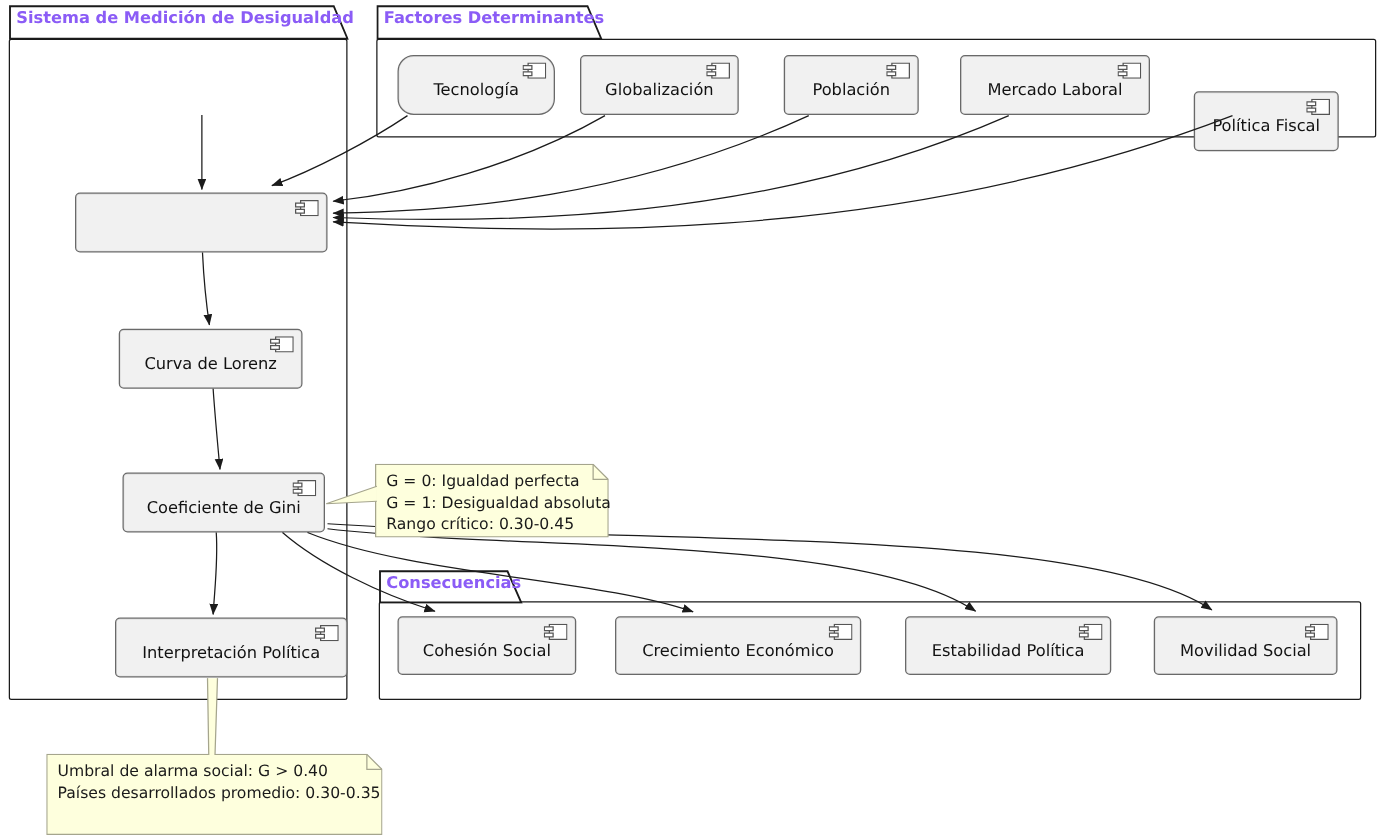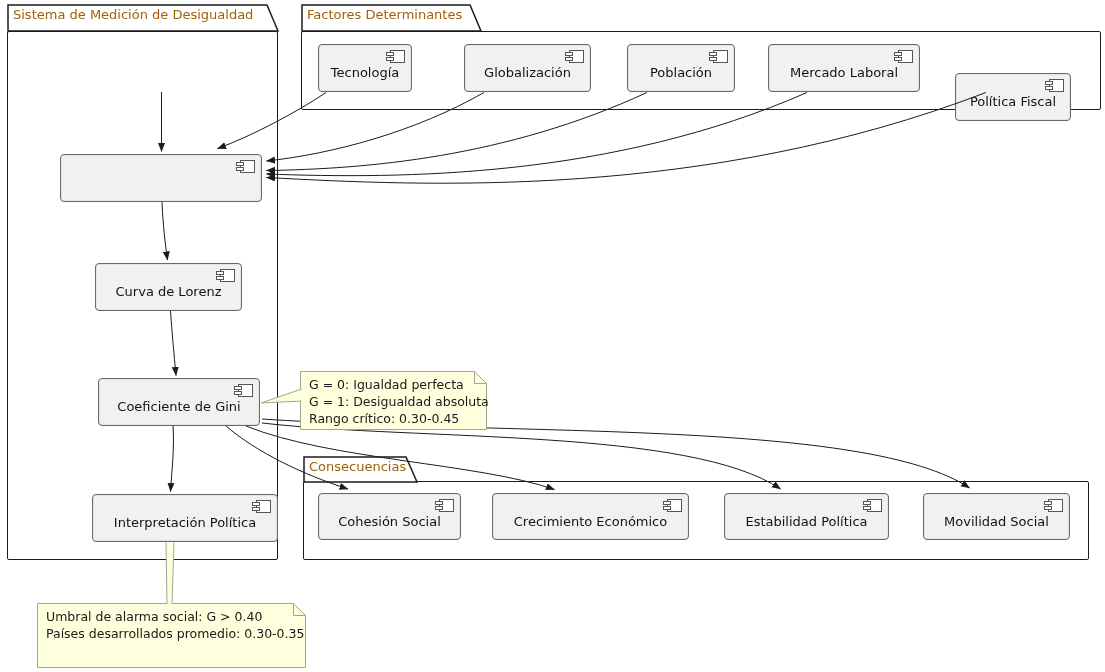--- a/index.html
+++ b/index.html
@@ -6,21 +6,21 @@
   .canvas{
     position:relative;width:1105px;height:672px;background:#fff;overflow:hidden;
     font-family:"DejaVu Sans","Liberation Sans",sans-serif;color:#121212;
   }
   .pkg-body{
     position:absolute;background:#ffffff;border:1.5px solid #1b1b1b;border-radius:2px;
   }
   .pkg-tab{position:absolute;}
   .pkg-tab svg{position:absolute;left:0;top:0;}
   .pkg-title{
-    position:absolute;left:6px;top:3px;font-size:13px;font-weight:normal;color:#a16207;
+    position:absolute;left:6px;top:3px;font-size:13px;font-weight:bold;color:#8b5cf6;
     white-space:nowrap;letter-spacing:0px;
   }
   .component{
     position:absolute;background:#f1f1f1;border:1px solid #696969;border-radius:4px;
     display:flex;align-items:center;justify-content:center;box-sizing:border-box;
     box-shadow:0 0 0 0.5px #d8d8d8 inset;
   }
   .component .label{
     font-size:13px;color:#121212;white-space:nowrap;padding-top:9px;
   }
@@ -86,21 +86,21 @@
   </div>
   <div class="component" style="left:92px;top:494px;width:186px;height:48px;">
     <svg class="comp-icon" width="19" height="13" viewBox="0 0 19 13">
         <rect x="4.5" y="0.5" width="14" height="12" fill="#fff" stroke="#555"></rect>
         <rect x="0.5" y="2.5" width="7" height="3" fill="#fff" stroke="#555"></rect>
         <rect x="0.5" y="7.5" width="7" height="3" fill="#fff" stroke="#555"></rect>
       </svg>
     <span class="label">Interpretación Política</span>
   </div>
 
-  <div class="component" style="left:318px;top:44px;width:94px;height:48px;">
+  <div class="component" style="left:318px;top:44px;width:126px;height:48px;border-radius:13px;">
     <svg class="comp-icon" width="19" height="13" viewBox="0 0 19 13">
         <rect x="4.5" y="0.5" width="14" height="12" fill="#fff" stroke="#555"></rect>
         <rect x="0.5" y="2.5" width="7" height="3" fill="#fff" stroke="#555"></rect>
         <rect x="0.5" y="7.5" width="7" height="3" fill="#fff" stroke="#555"></rect>
       </svg>
     <span class="label">Tecnología</span>
   </div>
   <div class="component" style="left:464px;top:44px;width:127px;height:48px;">
     <svg class="comp-icon" width="19" height="13" viewBox="0 0 19 13">
         <rect x="4.5" y="0.5" width="14" height="12" fill="#fff" stroke="#555"></rect>

